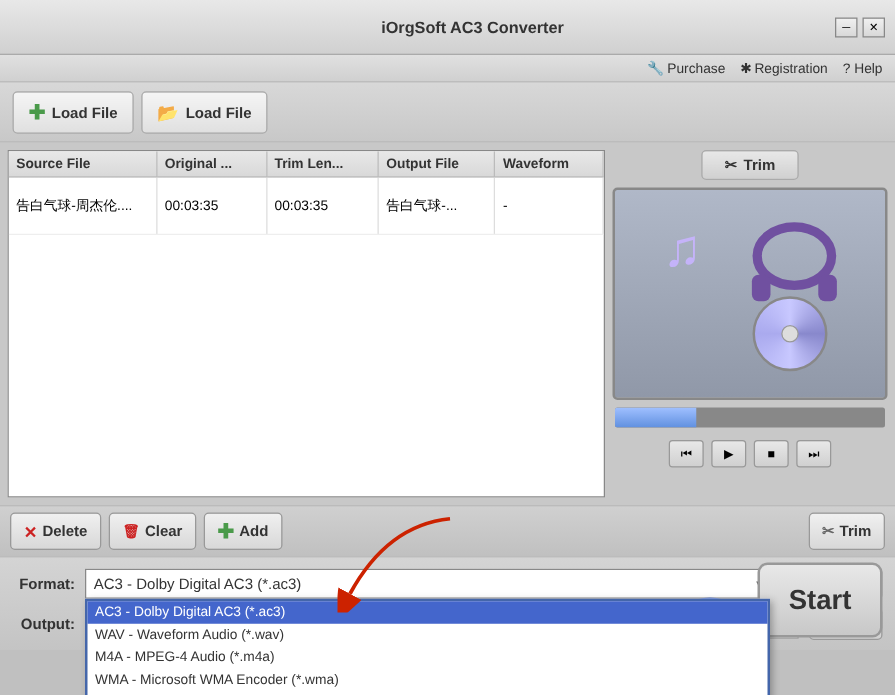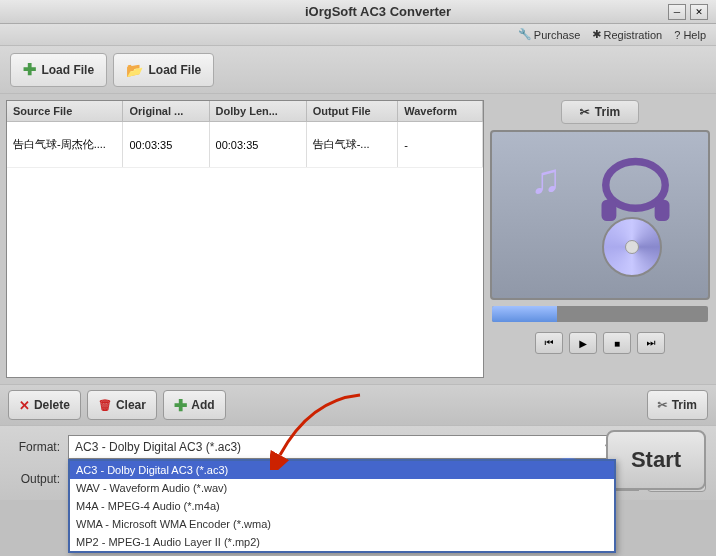--- a/index.html
+++ b/index.html
@@ -8,21 +8,21 @@
       height: 556px;
       background: #c0c0c0;
       font-family: Arial, sans-serif;
       font-size: 12px;
       overflow: hidden;
     }
 
     
     .title-bar {
       background: linear-gradient(to bottom, #e8e8e8, #d0d0d0);
-      height: 24px;
+      height: 44px;
       display: flex;
       align-items: center;
       justify-content: space-between;
       padding: 0 8px;
       border-bottom: 1px solid #aaa;
     }
     .title-bar-title {
       flex: 1;
       text-align: center;
       font-size: 13px;
@@ -284,21 +284,21 @@
       position: relative;
     }
     .format-row {
       display: flex;
       align-items: center;
       gap: 8px;
     }
     .format-label {
       width: 50px;
       font-size: 12px;
-      font-weight: normal;
+      font-weight: bold;
       color: #333;
       text-align: right;
     }
     .format-select-container {
       flex: 1;
       position: relative;
     }
     .format-select-display {
       background: #fff;
       border: 1px solid #888;
@@ -470,21 +470,21 @@
 </div>
 
 <div class="main-content">
 
   <div class="file-list-panel">
     <table class="file-table">
       <thead>
         <tr>
           <th>Source File</th>
           <th>Original ...</th>
-          <th>Dolby Len...</th>
+          <th>Trim Len...</th>
           <th>Output File</th>
           <th>Waveform</th>
         </tr>
       </thead>
       <tbody>
         <tr>
           <td>告白气球-周杰伦....</td>
           <td>00:03:35</td>
           <td>00:03:35</td>
           <td>告白气球-...</td>

